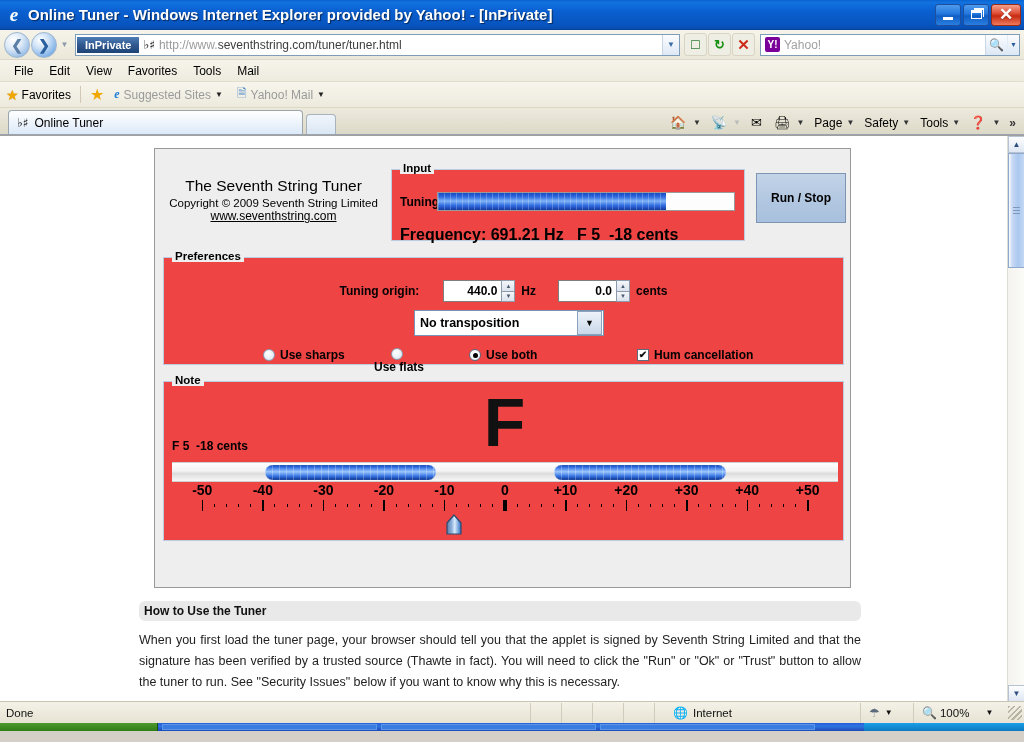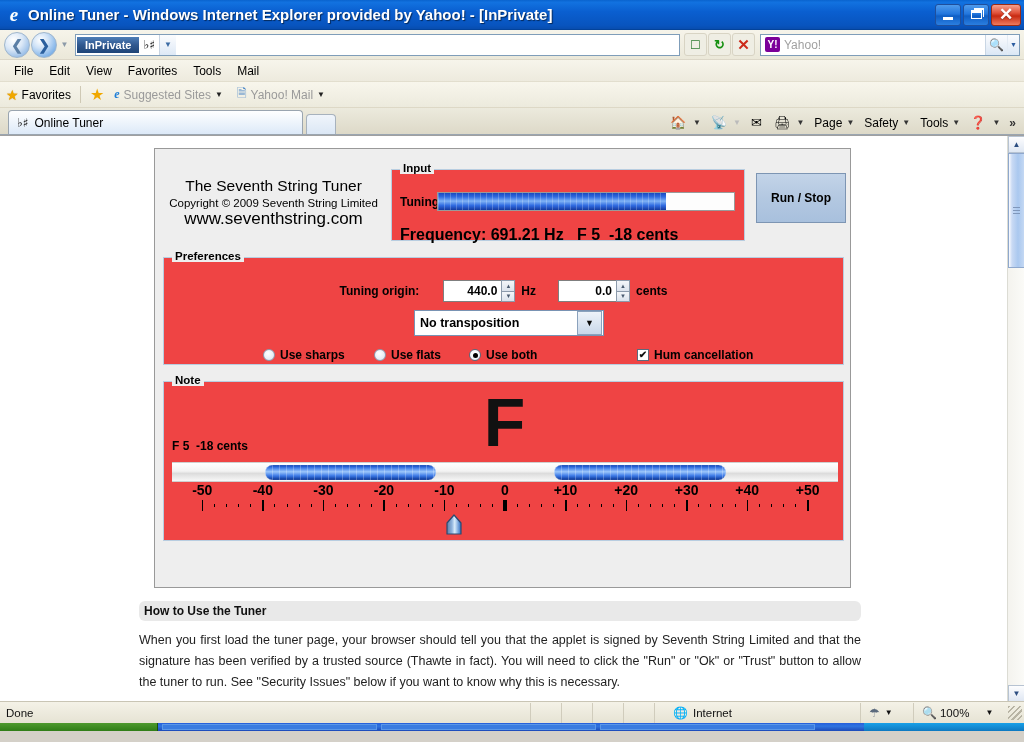--- a/index.html
+++ b/index.html
@@ -197,21 +197,21 @@
   .sec-title {
     position:absolute; top:-8px; left:8px; background:#eeeeee; padding:0 3px;
     font-size:11.5px; font-weight:bold; color:#000;
   }
 
   .brand {
     position:absolute; left:6px; top:28px; width:225px; text-align:center;
   }
   .brand .l1 { font-size:15.5px; color:#000; }
   .brand .l2 { font-size:11.5px; color:#000; margin-top:2px;}
-  .brand .l3 { font-size:17px; color:#000; }
+  .brand .l3 { font-size:12px; color:#000;text-decoration:underline; }
 
   .inputsec { left:236px; top:20px; width:354px; height:72px; }
   .lvl-label { position:absolute; left:8px; top:25px; font-size:12px; font-weight:bold; color:#000;}
   .lvl-track {
     position:absolute; left:45px; top:22px; width:298px; height:19px;
     background:#fdfdfd; border:1px solid #9a9a9a;
   }
   .lvl-fill {
     height:100%; background:
       repeating-linear-gradient(to right, rgba(255,255,255,0.22) 0px, rgba(255,255,255,0.22) 1px, rgba(0,0,0,0) 1px, rgba(0,0,0,0) 6px),
@@ -402,20 +402,21 @@
     <span>❮</span>
   </span>
   <span class="navbtn fwd">
     <span>❯</span>
   </span>
   <span class="recent-drop">▼</span>
 
   <span class="addr-wrap">
     <span class="inprivate-badge">InPrivate</span>
     <span class="site-icon">♭♯</span>
+    <span class="url"><span class="dim">http://www.</span><span>seventhstring.com/tuner/tuner.html</span></span>
     <span class="addr-drop">
         <span>▼</span>
       </span>
   </span>
 
   <span class="tbtn compat">
       <span>☐</span>
     </span>
   <span class="tbtn refresh">
       <span>↻</span>
@@ -556,21 +557,21 @@
         <div class="combo">
           <span class="txt">No transposition</span>
           <span class="arrowbox">▼</span>
         </div>
 
         <div class="radio-row">
           <span class="radio-item" style="left:99px;">
             <span class="radio"></span>
             <span>Use sharps</span>
           </span>
-          <span class="radio-item" style="left:210px;">
+          <span class="radio-item" style="left:210px;flex-direction:column;">
             <span class="radio"></span>
             <span>Use flats</span>
           </span>
           <span class="radio-item" style="left:305px;">
             <span class="radio on"></span>
             <span>Use both</span>
           </span>
           <span class="radio-item" style="left:473px;">
             <span class="checkbox">✔</span>
             <span>Hum cancellation</span>

